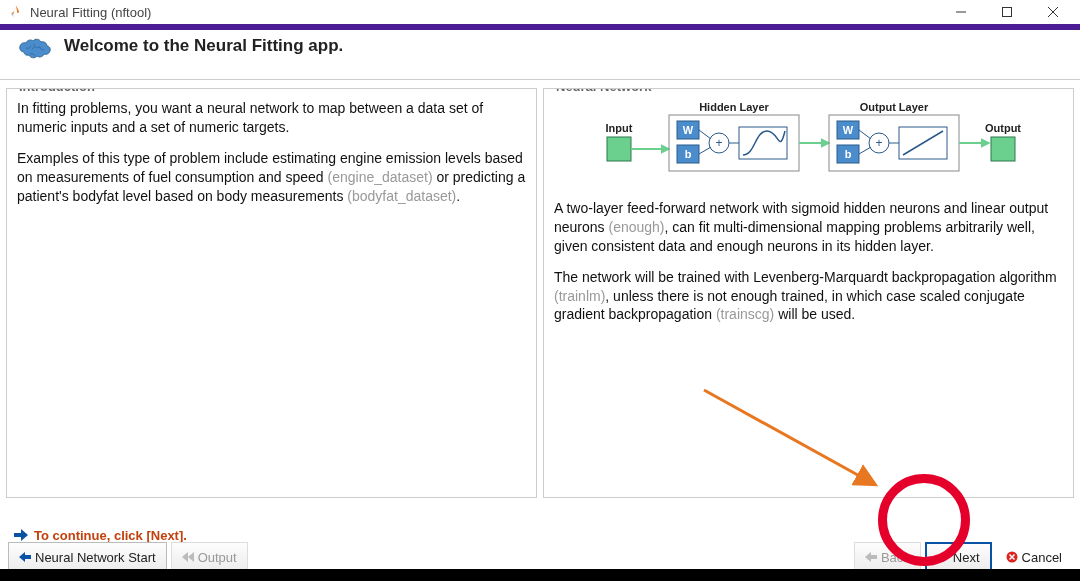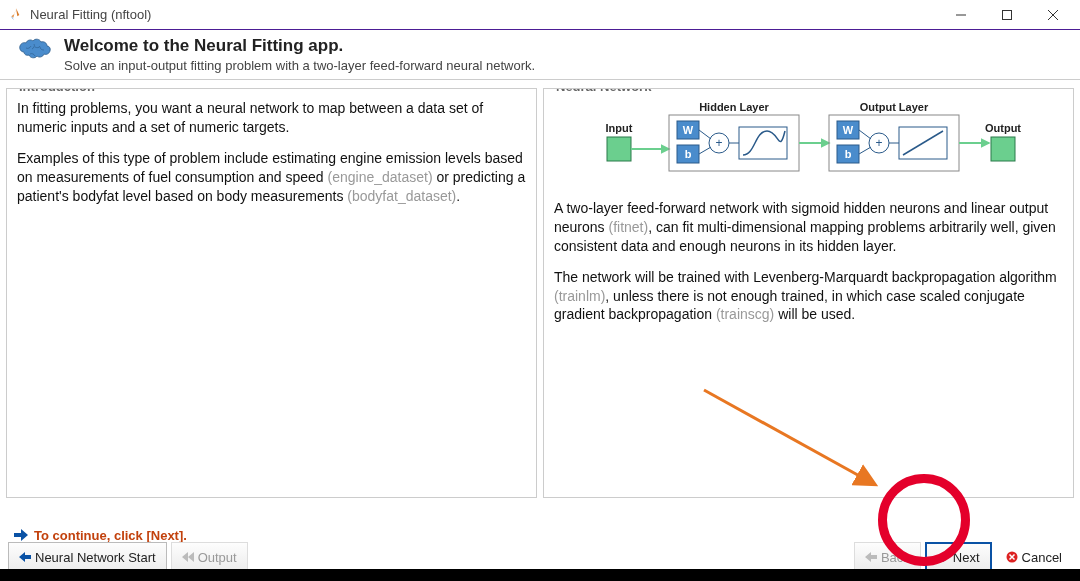--- a/index.html
+++ b/index.html
@@ -10,21 +10,21 @@
       width: 1080px;
       height: 581px;
       overflow: hidden;
       position: relative;
     }
     .titlebar {
       height: 30px;
       display: flex;
       align-items: center;
       padding: 0 4px 0 8px;
-      border-bottom: 1px solid #4c1d95;
+      border-bottom: 6px solid #4c1d95;
       background: #fff;
     }
     .titlebar .matlab-icon {
       width: 16px; height: 16px; margin-right: 6px;
     }
     .titlebar .title-text { color: #444; }
     .titlebar .winbtns { margin-left: auto; display: flex; gap: 0; }
     .winbtn { width: 46px; height: 30px; display: flex; align-items: center; justify-content: center; color: #333; cursor: default; }
     .winbtn svg { width: 10px; height: 10px; }
     .header {
@@ -135,21 +135,20 @@
     </div>
   </div>
 </div>
 
 <div class="header">
   <svg class="brain-icon" viewBox="0 0 40 36">
     <path fill="#4a8ccc" stroke="#2a5a8a" stroke-width="0.8" d="M8 18c-3 0-5-3-4-6 1-3 4-4 6-3 1-3 5-4 7-2 2-3 7-2 8 1 3-1 6 1 6 4 2 0 4 2 3 5-1 3-4 4-6 3-1 3-5 4-7 2-2 3-7 2-8-1-3 1-5-1-5-3z"></path>
     <path fill="none" stroke="#2a5a8a" stroke-width="0.6" d="M10 14c2 1 4 0 5-2M18 10c1 2 0 4-2 5M24 12c-1 2-3 2-5 1M28 16c-2 0-4-1-4-3M14 20c2-1 4 0 5 2"></path>
   </svg>
   <h1>Welcome to the Neural Fitting app.</h1>
-  <div class="sub">Solve an input-output fitting problem with a two-layer feed-forward neural network.</div>
 </div>
 
 <div class="panels">
   <div class="panel">
     <div class="panel-title">Introduction</div>
     <p>In fitting problems, you want a neural network to map between a data set of numeric inputs and a set of numeric targets.</p>
     <p>
       <span>Examples of this type of problem include estimating engine emission levels based on measurements of fuel consumption and speed </span><span class="link-ghost">(engine_dataset)</span><span> or predicting a patient's bodyfat level based on body measurements </span><span class="link-ghost">(bodyfat_dataset)</span><span>.</span>
     </p>
   </div>
@@ -197,21 +196,21 @@
       <text x="414" y="33" font-size="11" font-weight="700" fill="#222" text-anchor="middle">Output</text>
       <rect x="402" y="38" width="24" height="24" fill="#6bcf8e" stroke="#2a7a4a"></rect>
       <defs>
         <marker id="arrg" viewBox="0 0 6 6" refX="5" refY="3" markerWidth="5" markerHeight="5" orient="auto">
           <path d="M0 0 L6 3 L0 6 z" fill="#6bcf8e"></path>
         </marker>
       </defs>
     </svg>
 
     <p>
-      <span>A two-layer feed-forward network with sigmoid hidden neurons and linear output neurons </span><span class="link-ghost">(fitnet)</span><span>, can fit multi-dimensional mapping problems arbitrarily well, given consistent data and enough neurons in its hidden layer.</span>
+      <span>A two-layer feed-forward network with sigmoid hidden neurons and linear output neurons </span><span class="link-ghost">(enough)</span><span>, can fit multi-dimensional mapping problems arbitrarily well, given consistent data and enough neurons in its hidden layer.</span>
     </p>
     <p>
       <span>The network will be trained with Levenberg-Marquardt backpropagation algorithm </span><span class="link-ghost">(trainlm)</span><span>, unless there is not enough trained, in which case scaled conjugate gradient backpropagation </span><span class="link-ghost">(trainscg)</span><span> will be used.</span>
     </p>
   </div>
 </div>
 
 <div class="footer">
   <svg class="arrow-icon" viewBox="0 0 16 16">
     <path fill="#0a52a5" d="M2 6h7V2l7 6-7 6v-4H2z"></path>

